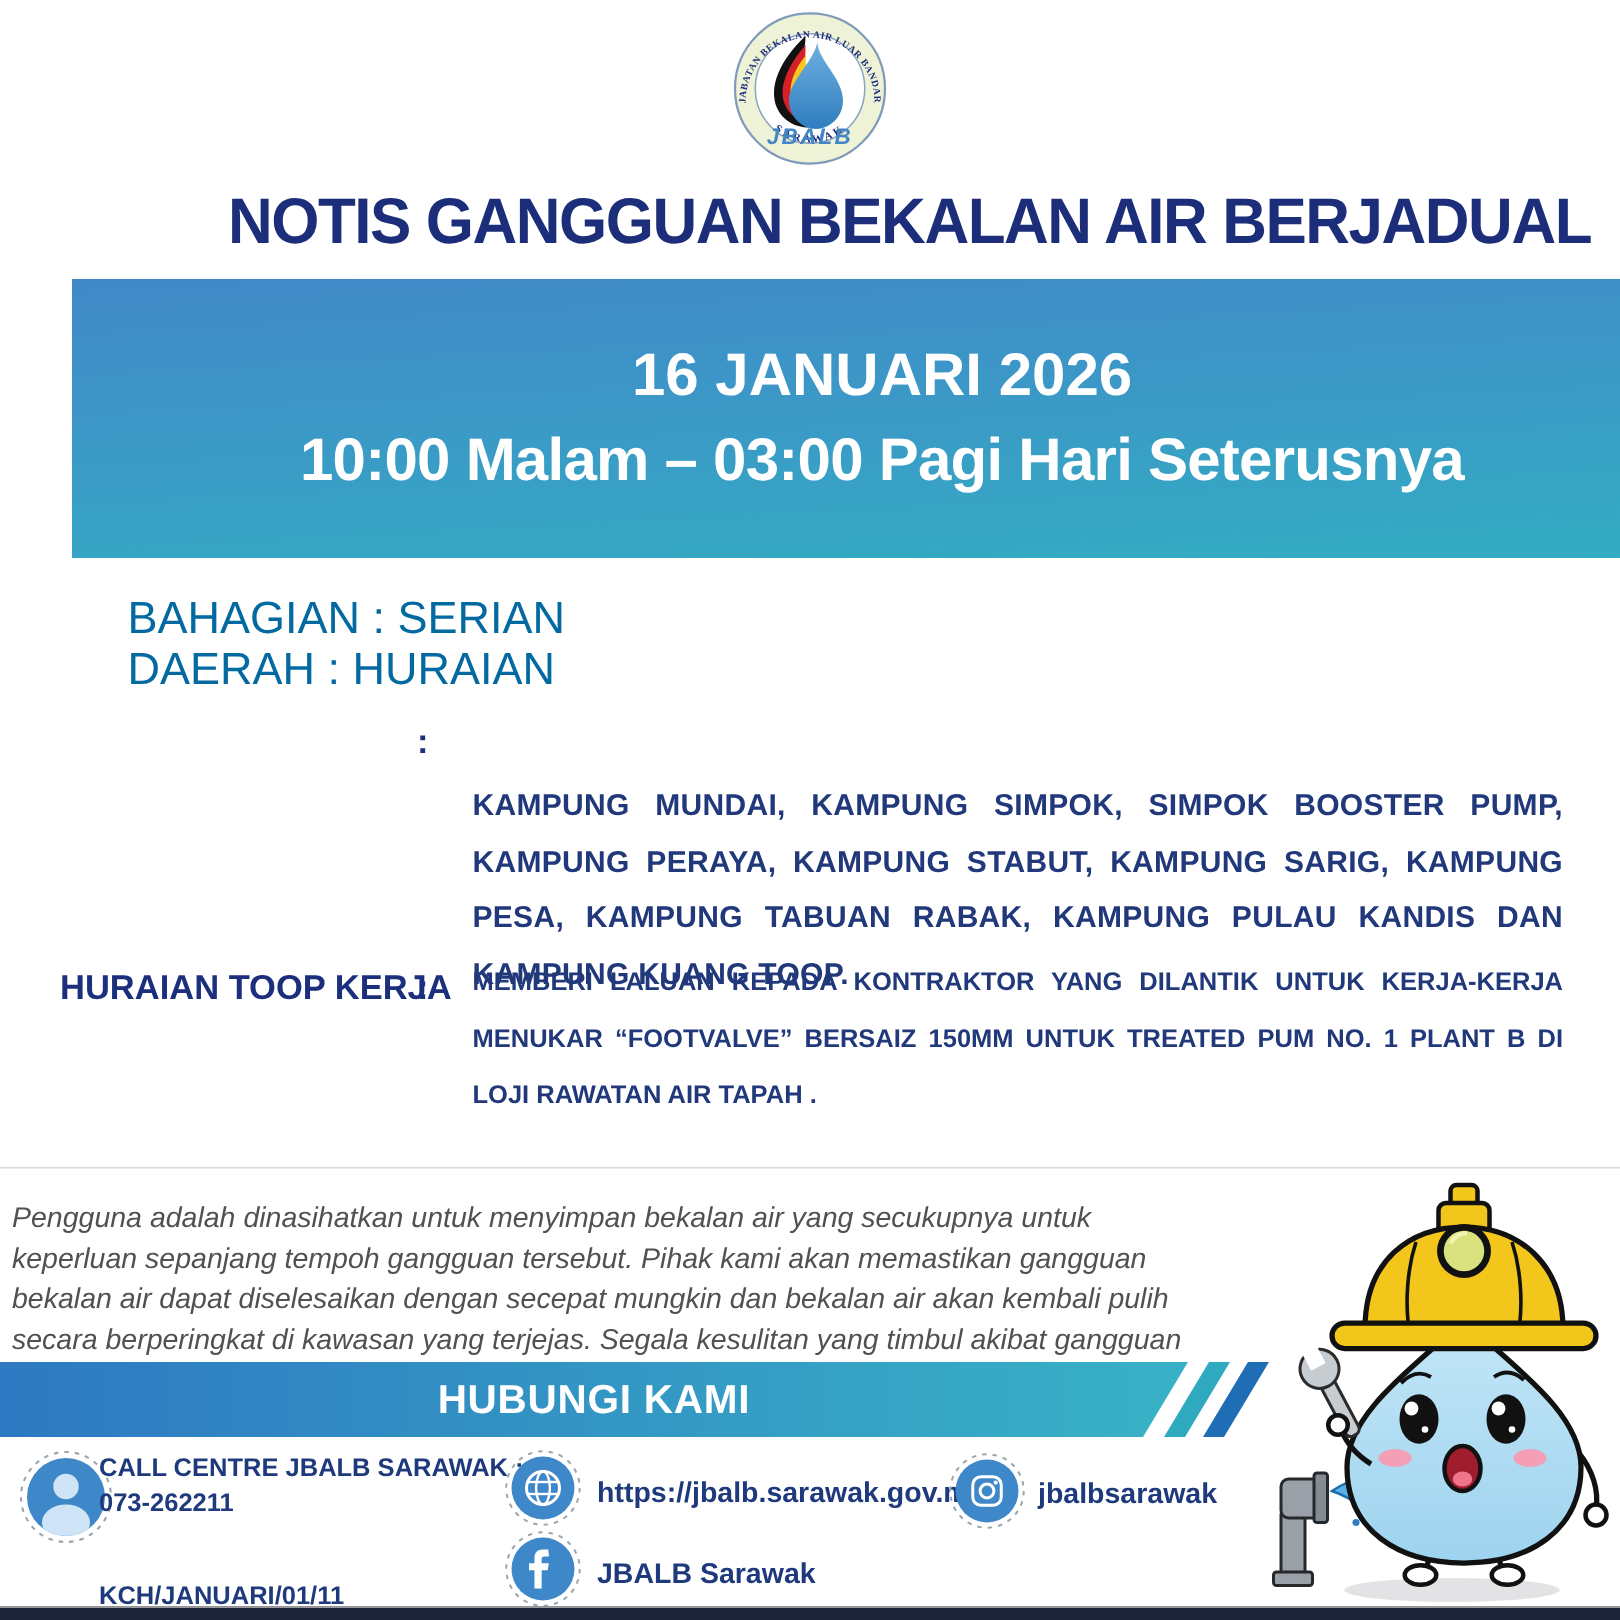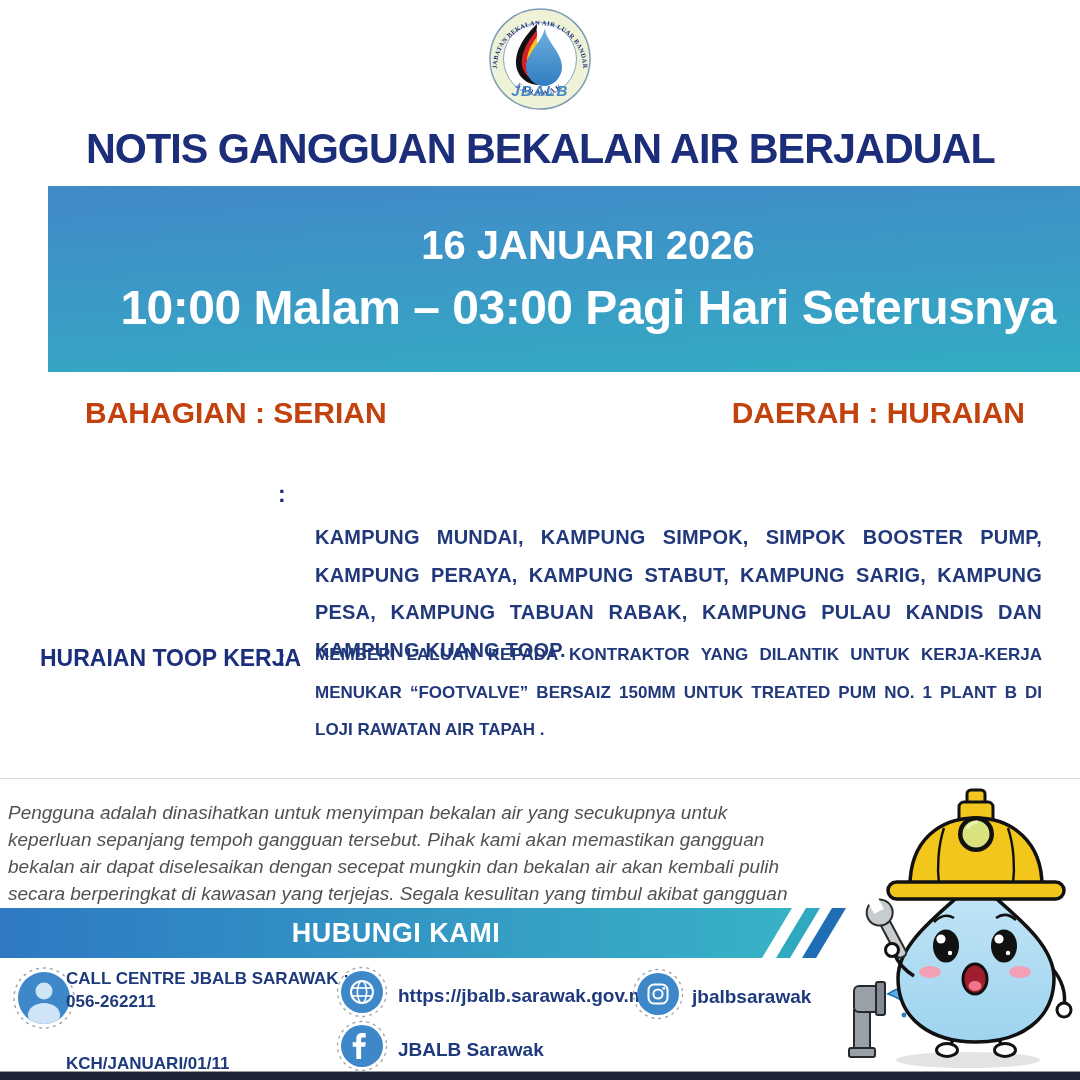--- a/index.html
+++ b/index.html
@@ -1,35 +1,35 @@
 <!DOCTYPE html>
 <html><head>
 <meta charset="utf-8">
 <style>
   html,body{margin:0;padding:0;}
   .page{position:relative;width:1080px;height:1080px;background:#ffffff;overflow:hidden;
         font-family:"Liberation Sans",sans-serif;}
 
   
   .logo{position:absolute;left:484px;top:6px;}
-  .page-title{position:absolute;top:124px;left:0;width:1080px;text-align:center;
+  .page-title{position:absolute;top:124px;left:0;width:1080px;text-align:right;
     font-size:43px;font-weight:bold;color:#1c2d7a;letter-spacing:-1px;}
   .page-title span{display:inline-block;transform:scaleX(0.96);transform-origin:center;}
 
   
   .date-banner{position:absolute;top:186px;left:0;width:1080px;height:186px;
     background:linear-gradient(177deg,#4189c8 0%,#3a9cc6 55%,#32adc2 100%);
     display:flex;flex-direction:column;align-items:center;justify-content:center;
     row-gap:12px;color:#ffffff;font-weight:bold;margin-left:48px;}
   .date-line{font-size:40px;letter-spacing:0;}
-  .time-line{font-size:48px;letter-spacing:-0.5px;}
+  .time-line{font-size:40px;letter-spacing:-0.5px;}
 
   
   .region-row{position:absolute;top:396px;left:85px;right:55px;display:flex;
-    justify-content:space-between;font-size:30px;font-weight:bold;color:#c2410c;}
+    justify-content:space-between;font-size:30px;font-weight:normal;color:#0369a1;flex-direction:column;}
 
   
   .section-label{position:absolute;left:40px;font-size:23px;font-weight:bold;color:#1c2f7c;}
   .section-colon{position:absolute;left:278px;font-size:23px;font-weight:bold;color:#1c2f7c;}
   .section-text{position:absolute;left:315px;width:727px;font-weight:bold;color:#21397b;
     text-align:justify;}
   .kawasan-label,.kawasan-colon{top:481px;}
   .kawasan-text{top:472px;font-size:20px;line-height:37.5px;letter-spacing:0.2px;margin-top:47px;}
   .huraian-label,.huraian-colon{top:645px;}
   .huraian-text{top:636px;font-size:17px;line-height:37.5px;}
@@ -132,21 +132,21 @@
     <clipPath id="pClip">
         <circle cx="32" cy="32" r="26"></circle>
       </clipPath>
     <circle cx="32" cy="32" r="26" fill="#3e88c9"></circle>
     <g clip-path="url(#pClip)">
       <circle cx="32" cy="25" r="8.5" fill="#cfe4f6"></circle>
       <ellipse cx="32" cy="49" rx="16" ry="12" fill="#cfe4f6"></ellipse>
     </g>
   </svg>
   <div class="contact-text call-label">CALL CENTRE JBALB SARAWAK :</div>
-  <div class="contact-text call-number">056-262211</div>
+  <div class="contact-text call-number">073-262211</div>
   <div class="contact-text ref-code">KCH/JANUARI/01/11</div>
 
   <svg class="icon-abs" style="left:336px;top:966px;" width="52" height="52" viewBox="0 0 52 52">
     <circle cx="26" cy="26" r="24.5" fill="none" stroke="#9aa5ad" stroke-width="1.3" stroke-dasharray="3 4"></circle>
     <circle cx="26" cy="26" r="21" fill="#3e88c9"></circle>
     <circle cx="26" cy="26" r="11" fill="none" stroke="#ffffff" stroke-width="2"></circle>
     <ellipse cx="26" cy="26" rx="4.6" ry="11" fill="none" stroke="#ffffff" stroke-width="1.6"></ellipse>
     <line x1="15.5" y1="22" x2="36.5" y2="22" stroke="#ffffff" stroke-width="1.6"></line>
     <line x1="15.5" y1="30" x2="36.5" y2="30" stroke="#ffffff" stroke-width="1.6"></line>
   </svg>

